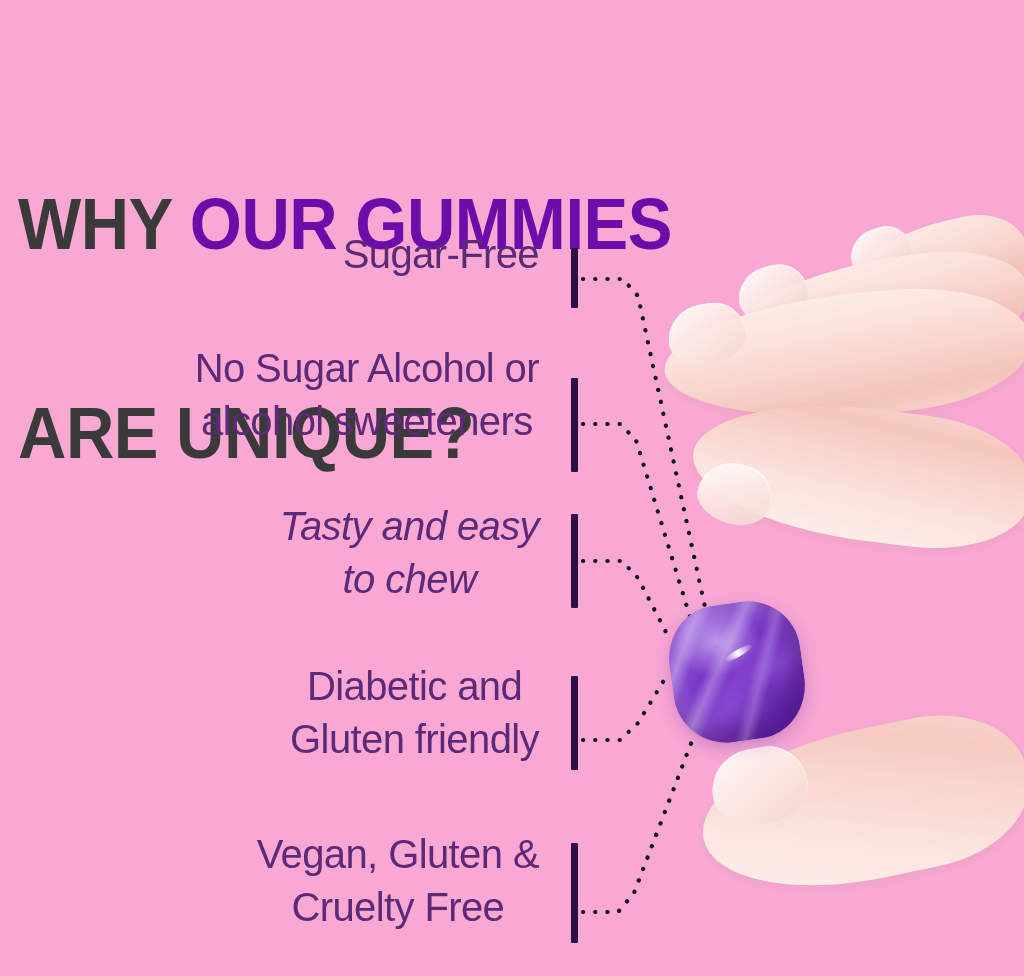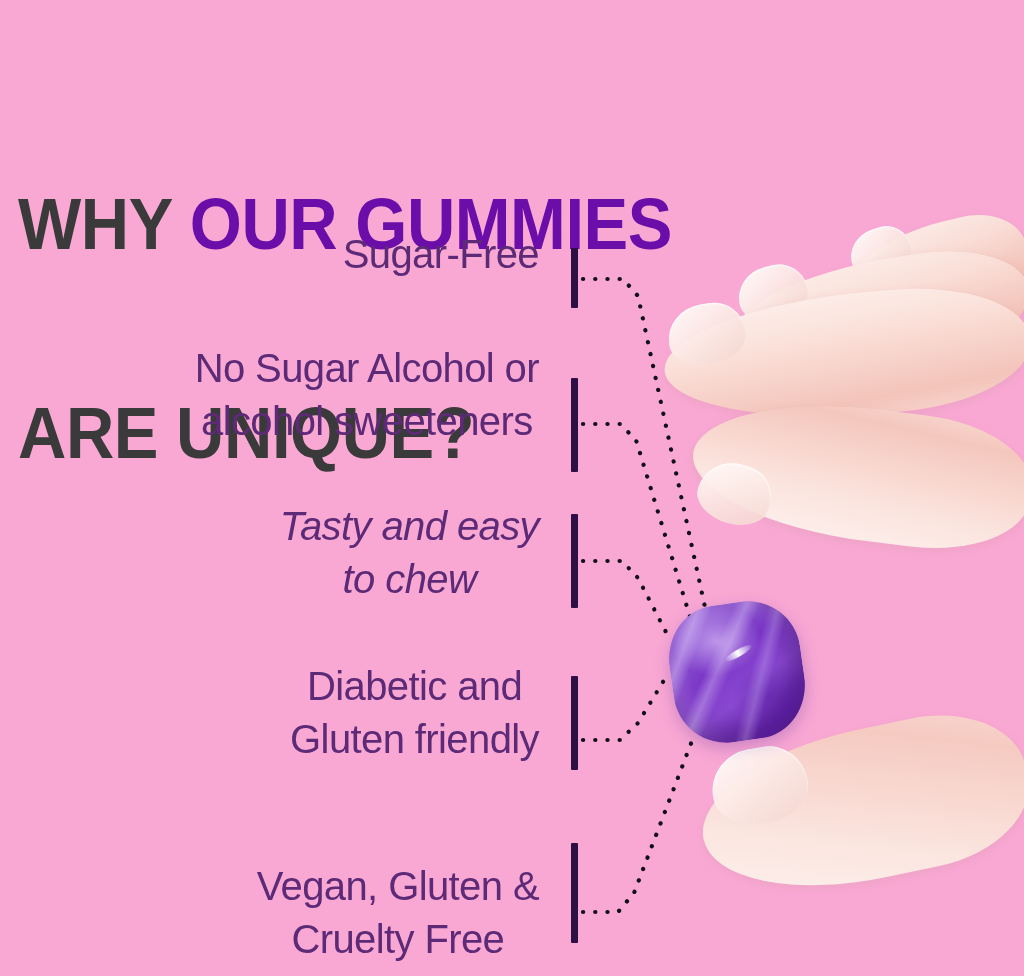--- a/index.html
+++ b/index.html
@@ -56,21 +56,21 @@
     font-weight: 400;
     font-size: 40px;
     line-height: 1.33;
     letter-spacing: -0.6px;
     white-space: pre-line;
   }
   .bullet.b0 { top: 0px; }
   .bullet.b1 { top: 114px; }
   .bullet.b2 { top: 272px; font-style: italic; }
   .bullet.b3 { top: 432px; }
-  .bullet.b4 { top: 600px; margin-top: 32px; }
+  .bullet.b4 { top: 600px; }
 
   
   .bar {
     position: absolute;
     left: 571px;
     width: 7px;
     background: #2b0f45;
     border-radius: 1px;
   }
   .bar.k0 { top: 248px;  height: 60px; }

